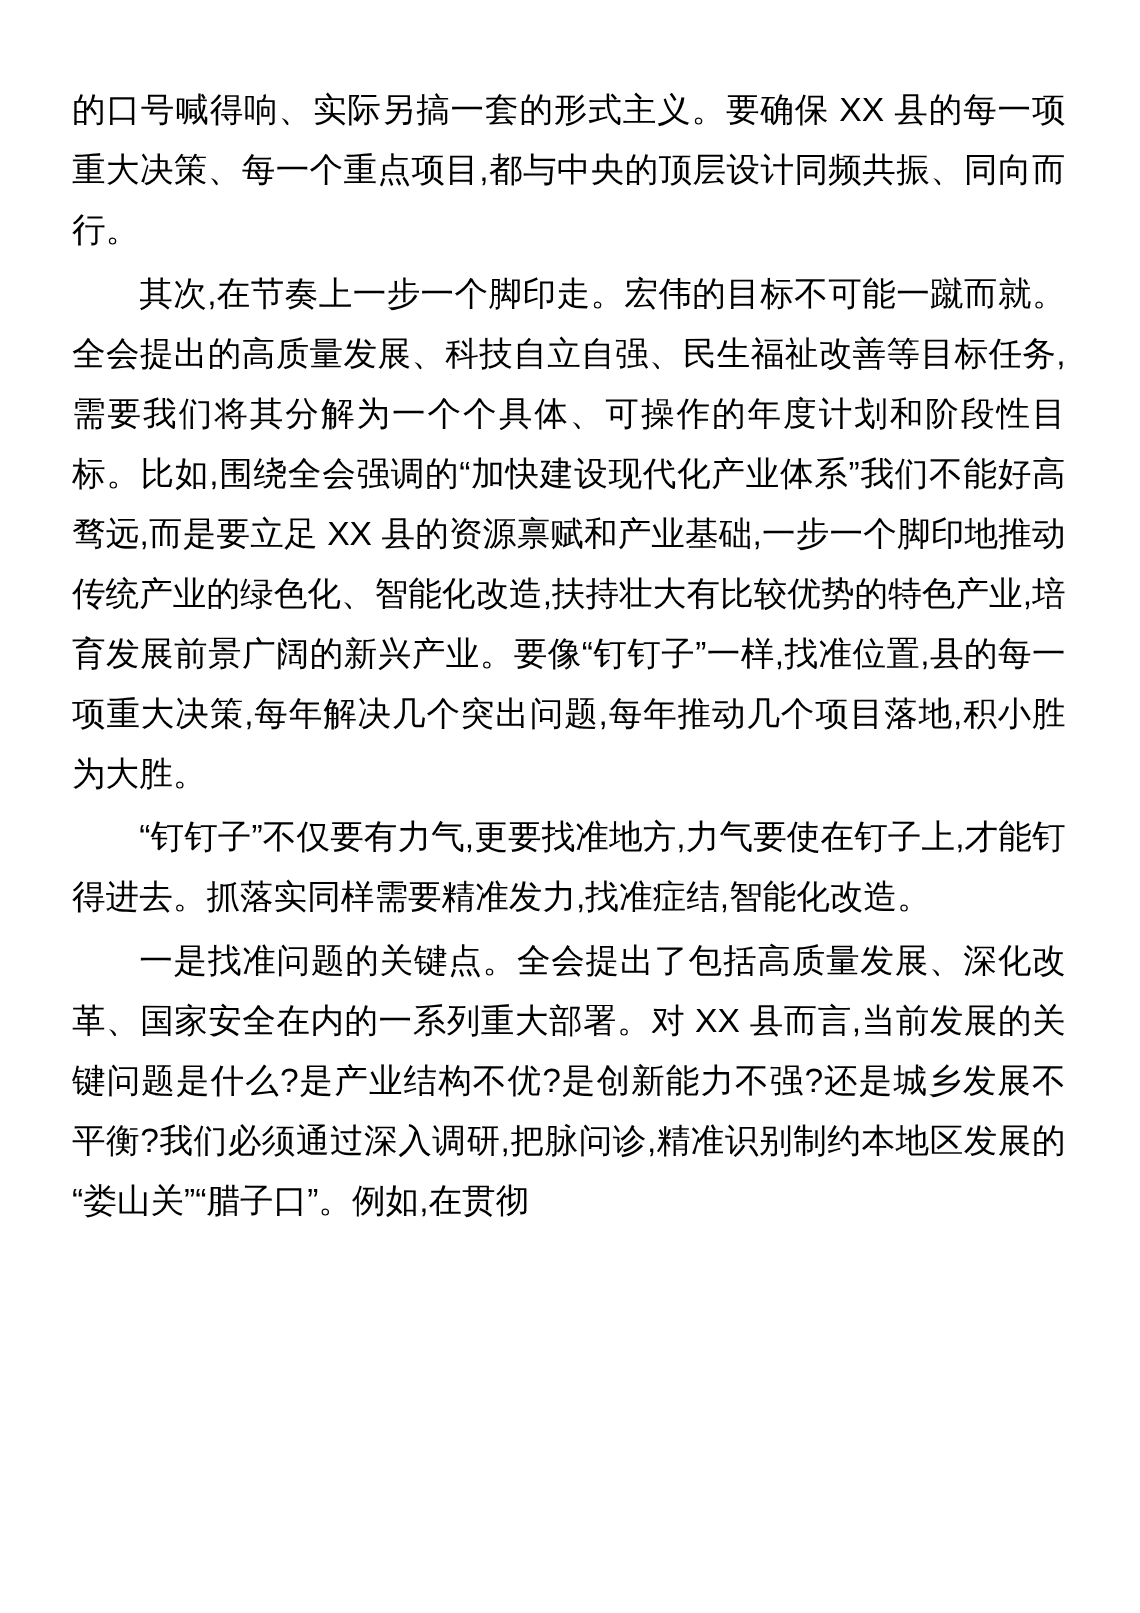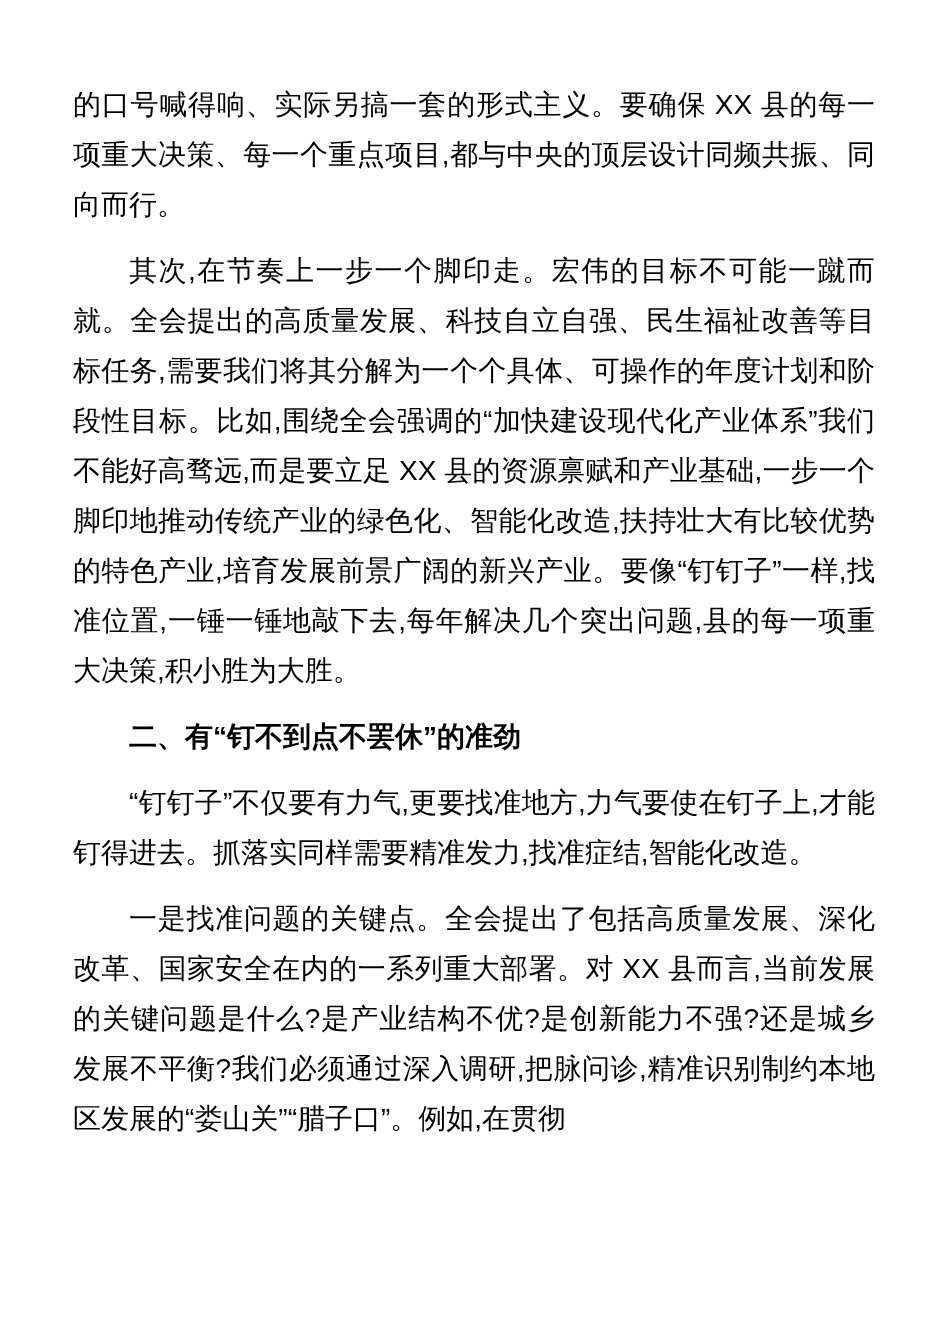--- a/index.html
+++ b/index.html
@@ -15,42 +15,41 @@
     background: #ffffff;
     box-sizing: border-box;
     padding: 64px 59px 0 57px;
     font-family: "Liberation Sans", "DejaVu Sans", sans-serif;
     font-size: 28px;
     line-height: 50px;
     color: #000000;
     overflow: hidden;
   }
   .page p {
-    margin: 16px;
+    margin: 3px;
     padding: 0;
     text-align: justify;
     text-justify: inter-ideograph;
   }
   .page p.indent {
     text-indent: 2em;
   }
   .page p.heading {
     font-weight: bold;
   }
   .bold-lead {
     font-weight: normal;
   }
 </style>
 </head>
 <body>
 
 <div class="page">
   <p class="no-indent"><span>的口号喊得响、实际另搞一套的形式主义。要确保 XX 县的每一项重大决策、每一个重点项目,都与中央的顶层设计同频共振、同向而行。</span></p>
 
-  <p class="indent"><span>其次,在节奏上一步一个脚印走。宏伟的目标不可能一蹴而就。全会提出的高质量发展、科技自立自强、民生福祉改善等目标任务,需要我们将其分解为一个个具体、可操作的年度计划和阶段性目标。比如,围绕全会强调的“加快建设现代化产业体系”我们不能好高骛远,而是要立足 XX 县的资源禀赋和产业基础,一步一个脚印地推动传统产业的绿色化、智能化改造,扶持壮大有比较优势的特色产业,培育发展前景广阔的新兴产业。要像“钉钉子”一样,找准位置,一锤一锤地敲下去,每年解决几个突出问题,县的每一项重大决策,积小胜为大胜。</span></p>
+  <p class="indent"><span>其次,在节奏上一步一个脚印走。宏伟的目标不可能一蹴而就。全会提出的高质量发展、科技自立自强、民生福祉改善等目标任务,需要我们将其分解为一个个具体、可操作的年度计划和阶段性目标。比如,围绕全会强调的“加快建设现代化产业体系”我们不能好高骛远,而是要立足 XX 县的资源禀赋和产业基础,一步一个脚印地推动传统产业的绿色化、智能化改造,扶持壮大有比较优势的特色产业,培育发展前景广阔的新兴产业。要像“钉钉子”一样,找准位置,县的每一项重大决策,每年解决几个突出问题,每年推动几个项目落地,积小胜为大胜。</span></p>
 
 
-  <p class="indent heading"><span>二、有“钉不到点不罢休”的准劲</span></p>
 
   <p class="indent"><span>“钉钉子”不仅要有力气,更要找准地方,力气要使在钉子上,才能钉得进去。抓落实同样需要精准发力,找准症结,智能化改造。</span></p>
 
   <p class="indent"><span class="bold-lead">一是</span><span>找准问题的关键点。全会提出了包括高质量发展、深化改革、国家安全在内的一系列重大部署。对 XX 县而言,当前发展的关键问题是什么?是产业结构不优?是创新能力不强?还是城乡发展不平衡?我们必须通过深入调研,把脉问诊,精准识别制约本地区发展的“娄山关”“腊子口”。例如,在贯彻</span></p>
 </div>
 
 </body></html>

